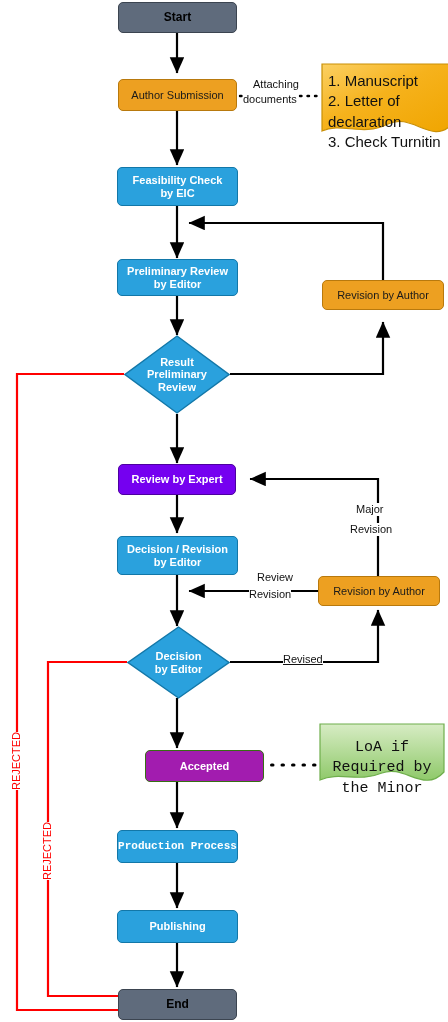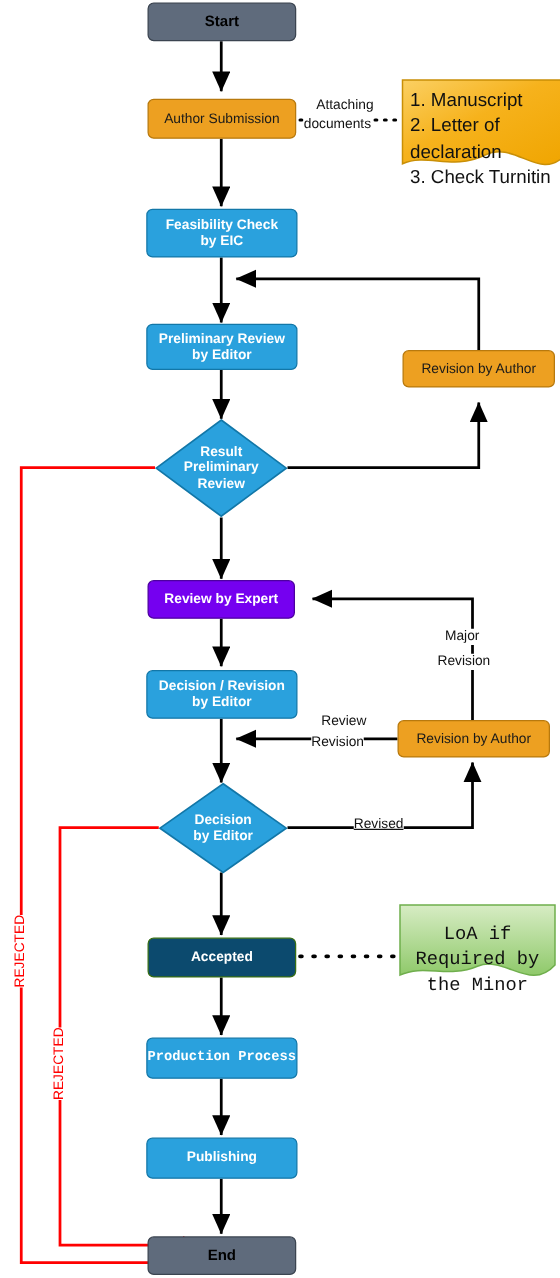--- a/index.html
+++ b/index.html
@@ -50,23 +50,24 @@
     background:#2aa1dd;
     color:#ffffff;
     border-color:#1277a8;
   }
   .n-purple{
     background:#7500f0;
     color:#ffffff;
     border-color:#4d00a0;
   }
   .n-green{
-    background:#0c4a6e;
+    background:#a21caf;
     color:#ffffff;
     border-color:#376e14;
+    margin-left:27px;
   }
   .diamond{
     position:absolute;
     z-index:5;
   }
   .diamond .dshape{
     position:absolute;
     left:0; top:0;
     width:100%; height:100%;
   }

